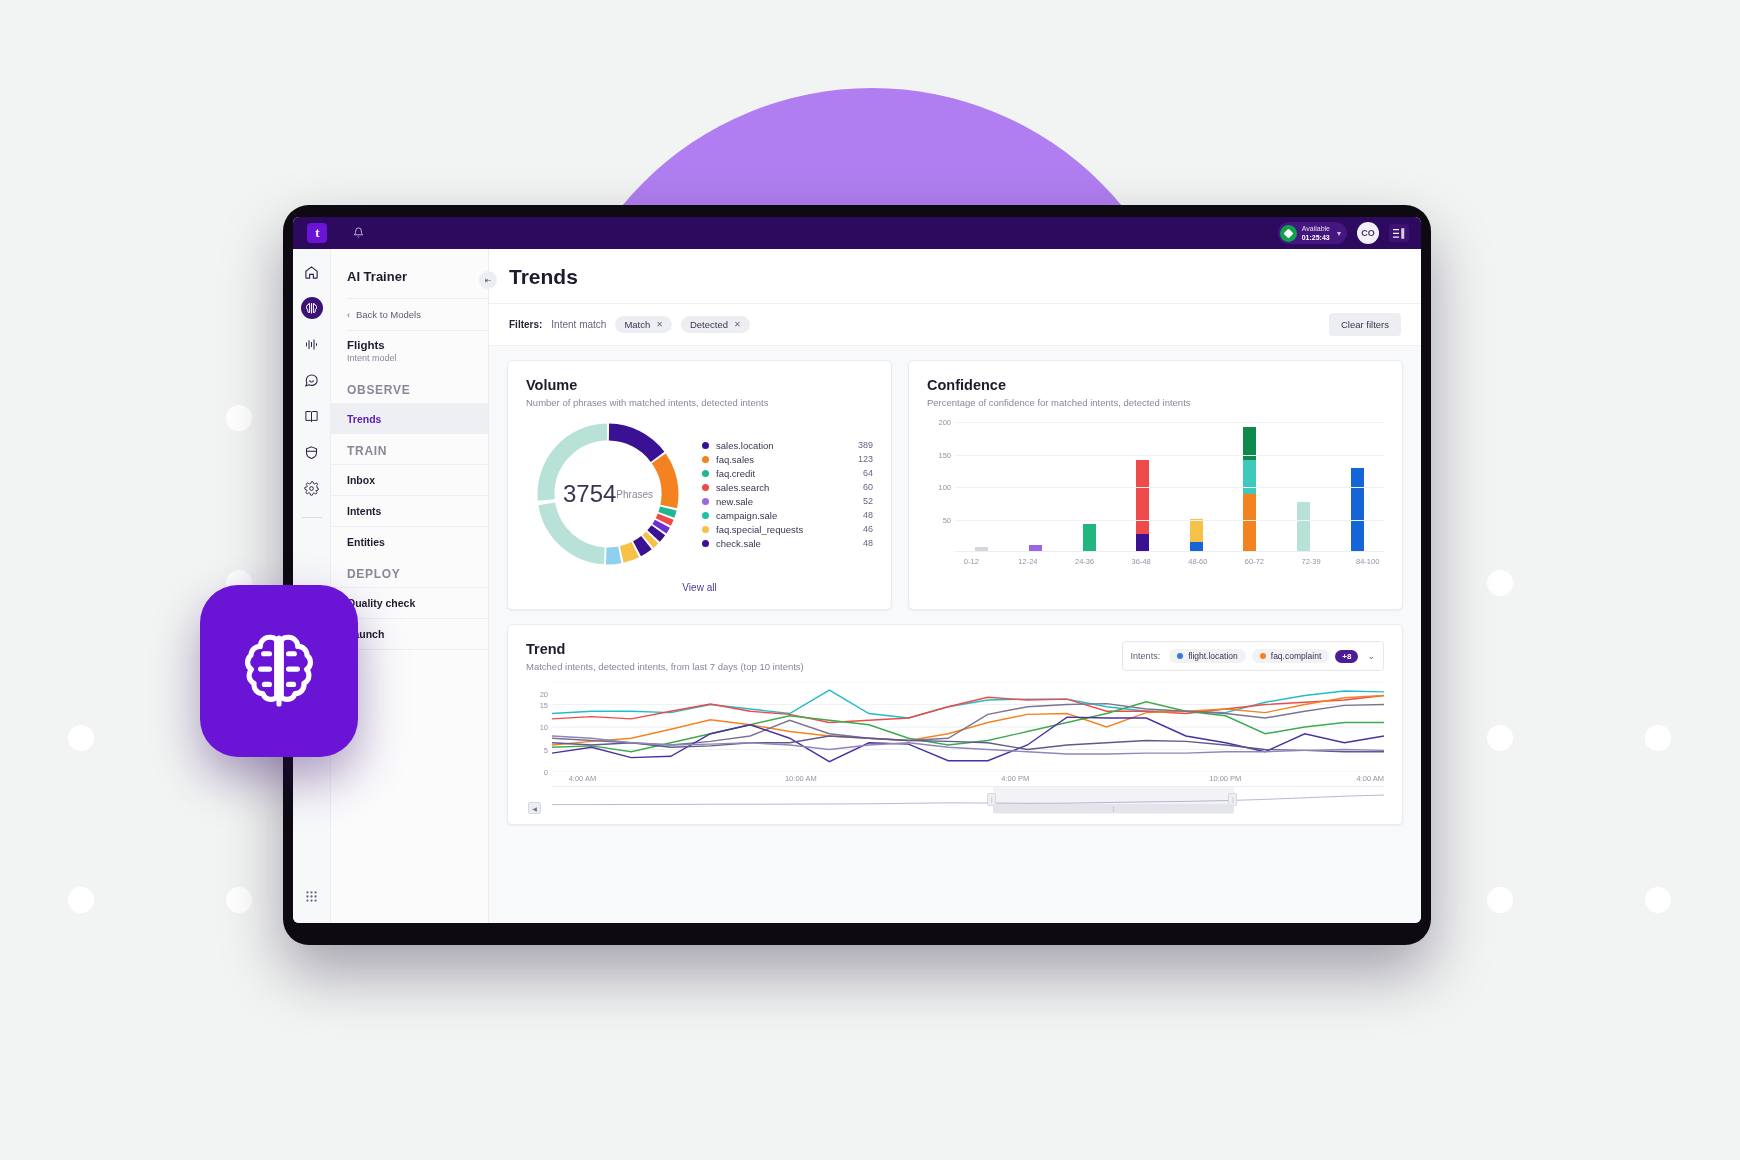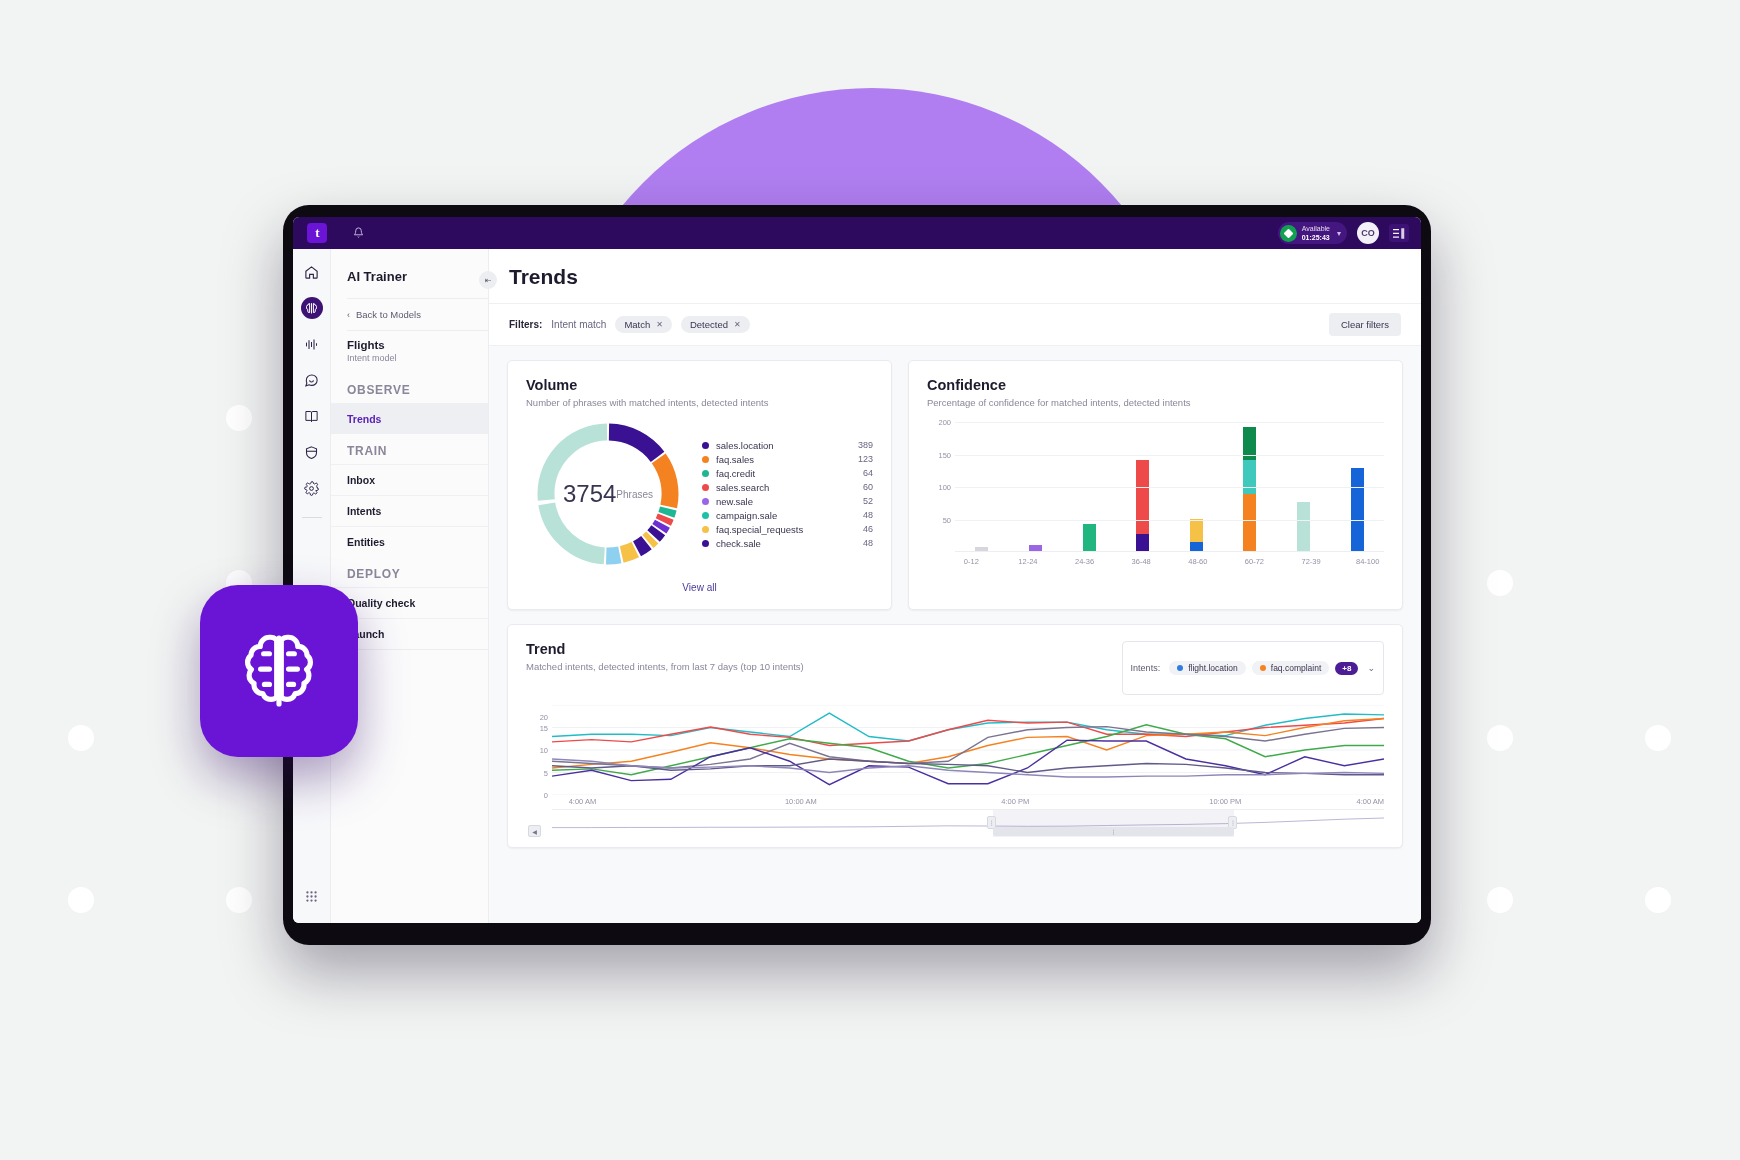--- a/index.html
+++ b/index.html
@@ -190,21 +190,21 @@
   .bstack { width:13px; display:flex; flex-direction:column-reverse; }
   .bseg { width:100%; }
   .bars-xlabels { display:flex; margin-left:28px; margin-top:5px;gap:24px; }
   .bars-xlabels div { flex:1 1 0; text-align:center; font-size:7.5px; color:#9691a5; }
 
   
   .card-trend { padding-bottom:10px; }
   .trend-head { display:flex; align-items:flex-start; }
   .intents-box {
     margin-left:auto; display:flex; align-items:center;
-    border:1px solid #e4e6ec; border-radius:4px; background:#fff; padding:19px 5px; gap:6px;
+    border:1px solid #e4e6ec; border-radius:4px; background:#fff; padding:7px 5px; gap:6px;
   }
   .intents-lbl { font-size:9px; color:#5f596f; padding:0 3px; }
   .int-chip {
     display:flex;align-items:center;gap:5px; background:#f1f2f5; border-radius:10px;
     padding:2px 8px; font-size:8.5px; color:#3a3450;
   }
   .int-chip .sw { width:6px;height:6px;border-radius:50%; }
   .plus-chip {
     background:#4c1d95; color:#fff; border-radius:10px; padding:2px 7px;
     font-size:8px; font-weight:bold;

